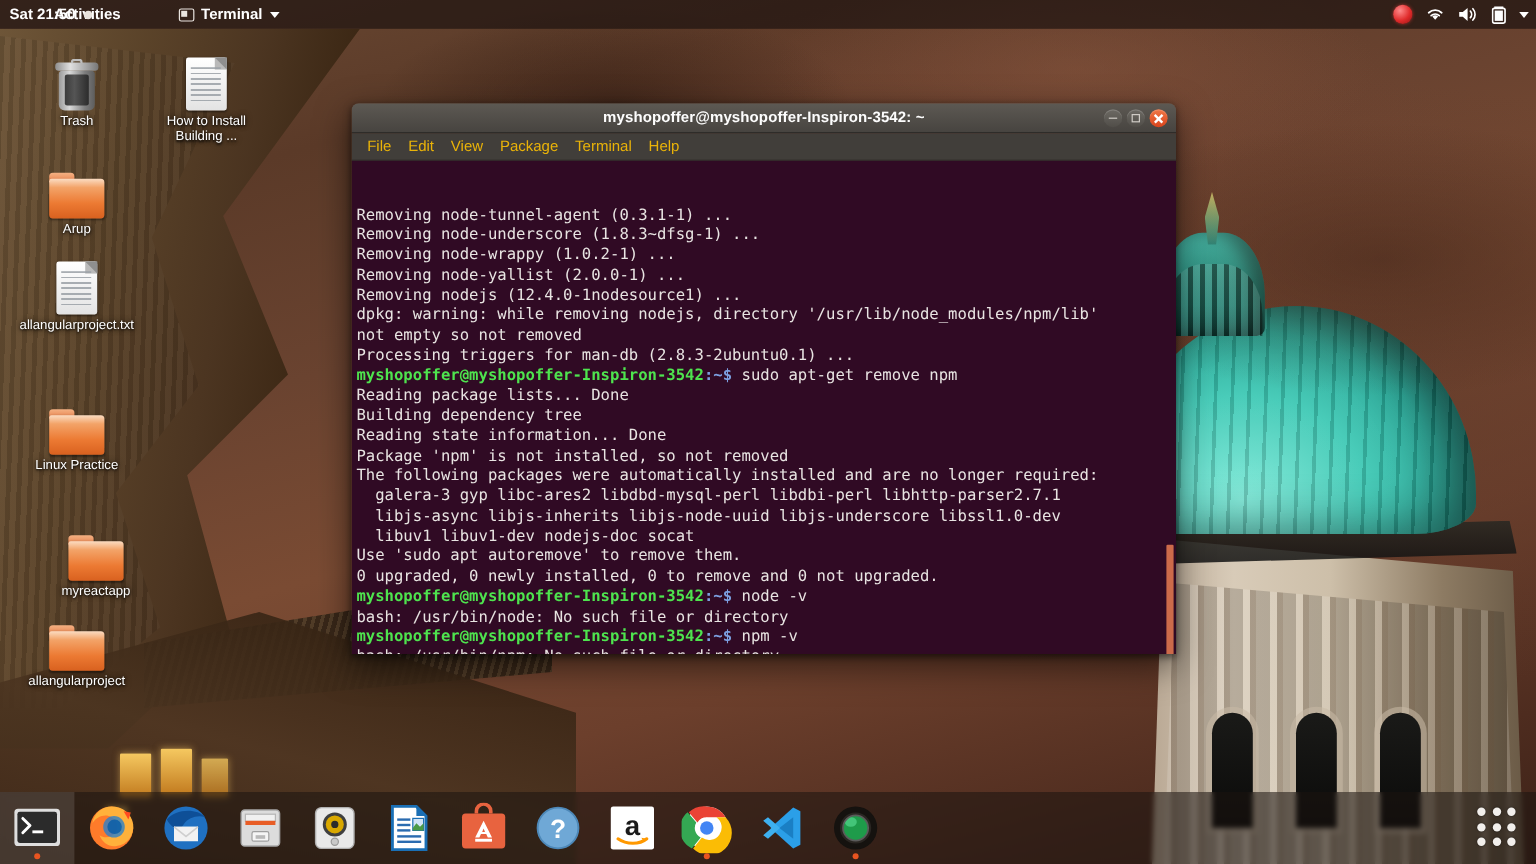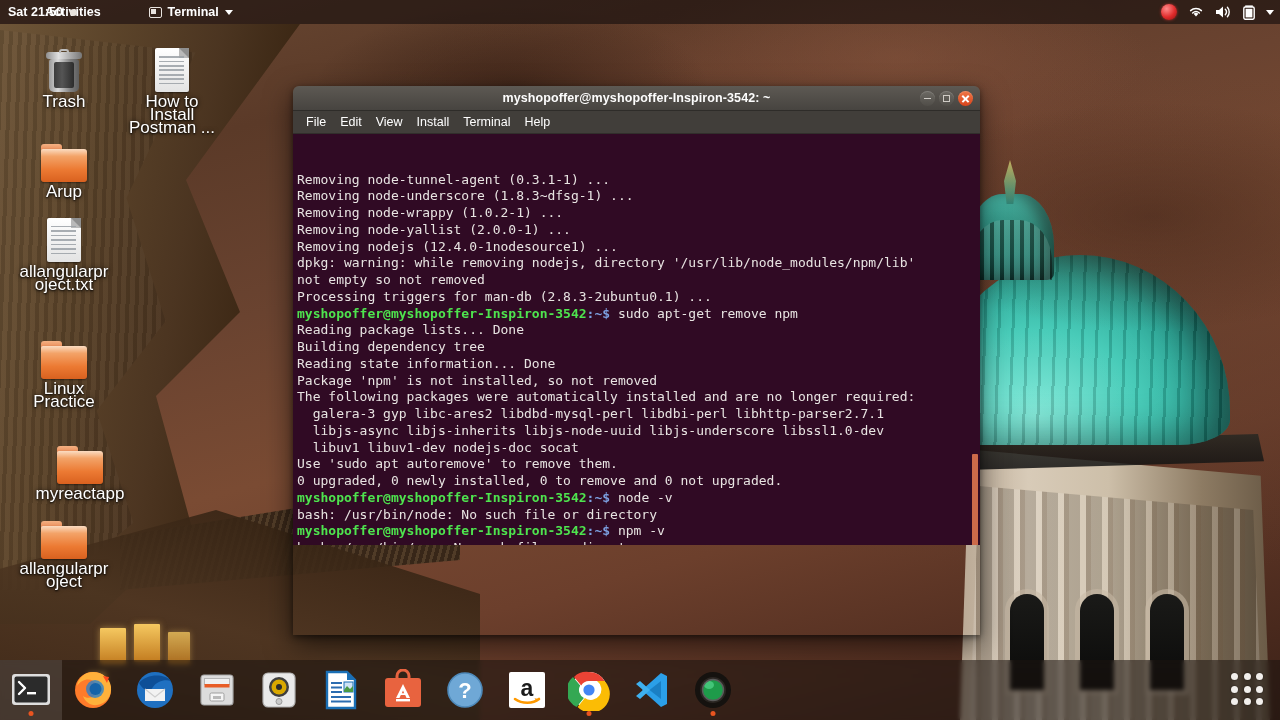--- a/index.html
+++ b/index.html
@@ -136,21 +136,21 @@
 
   
   .tray-rec{ width:16px;height:16px;border-radius:50%;
     background:radial-gradient(circle at 35% 30%,#ff8a8a,#e02b2b 55%,#8f1212 100%);
     box-shadow:0 0 3px rgba(255,60,60,.6);}
   svg.tico{display:block;}
 
   
   .dicon{
     position:absolute; width:96px; text-align:center; color:#fff;
-    font-size:17px; line-height:13px; z-index:10;
+    font-size:11px; line-height:13px; z-index:10;
     text-shadow:0 1px 2px rgba(0,0,0,.95), 0 0 5px rgba(0,0,0,.8);
   }
   .dicon .glyph{ height:54px; display:flex; align-items:flex-end; justify-content:center; margin-bottom:3px;}
   .dicon .lbl{ display:block; word-wrap:break-word; }
 
   .ico-trash{ width:36px;height:42px;position:relative;}
   .ico-trash .can{position:absolute;bottom:0;left:3px;width:30px;height:33px;
     background:linear-gradient(90deg,#9a9a9a,#d9d9d9 30%,#7e7e7e 72%,#5d5d5d);
     border-radius:3px 3px 5px 5px;}
   .ico-trash .can:after{content:"";position:absolute;inset:3px 5px 4px 5px;
@@ -168,21 +168,21 @@
 
   .ico-folder{ width:46px;height:38px;position:relative;}
   .ico-folder .tab{position:absolute;top:0;left:0;width:21px;height:8px;
     background:linear-gradient(180deg,#f4b183,#e8804a);border-radius:3px 3px 0 0;}
   .ico-folder .body{position:absolute;top:5px;left:0;width:46px;height:33px;
     background:linear-gradient(180deg,#fbdcc2 0%,#f3a368 22%,#ec7a33 62%,#d9611f 100%);
     border-radius:2px 3px 3px 3px;box-shadow:0 1px 2px rgba(0,0,0,.45);}
 
   
   #term{
-    position:absolute; left:293px; top:86px; width:687px; height:549px;
+    position:absolute; left:293px; top:86px; width:687px; height:459px;
     z-index:30; border-radius:6px 6px 0 0;
     box-shadow:0 10px 28px rgba(0,0,0,.55), 0 2px 6px rgba(0,0,0,.5);
     overflow:hidden;
   }
   #term-title{
     height:25px; background:linear-gradient(180deg,#5d5953,#474440);
     display:flex;align-items:center;justify-content:center;position:relative;
     border-bottom:1px solid #2e2c29;
   }
   #term-title .ttxt{ color:#fdfdfd; font-size:12.5px; font-weight:bold; letter-spacing:.1px;}
@@ -195,21 +195,21 @@
   .wbtn.max i{ width:7px;height:7px;background:transparent;border:1.6px solid #cfcbc5;}
   .wbtn.close i{ width:9px;height:9px;background:transparent;position:relative;}
   .wbtn.close i:before,.wbtn.close i:after{content:"";position:absolute;left:0;top:4px;width:9px;height:1.8px;background:#fff;}
   .wbtn.close i:before{transform:rotate(45deg);}
   .wbtn.close i:after{transform:rotate(-45deg);}
 
   #term-menu{
     height:23px; background:#413e3a; display:flex; align-items:center; gap:0px; padding-left:6px;
     border-bottom:1px solid #312e2b;
   }
-  #term-menu .mi{ color:#ffffff; font-size:12.5px; padding:2px 7px; border-radius:2px; }
+  #term-menu .mi{ color:#eab308; font-size:12.5px; padding:2px 7px; border-radius:2px; }
 
   #term-body{
     position:relative;
     height:411px; background:#300a24; padding:4px 8px 0 4px;
     font-family:"DejaVu Sans Mono","Liberation Mono",monospace;
     font-size:13px; line-height:16.75px; color:#e8e4e2;
     white-space:pre; overflow:hidden;
   }
   #term-body .ln{ height:16.75px; }
   .c-prompt{ color:#4ee44e; font-weight:bold;}
@@ -318,21 +318,21 @@
   </div>
   <span class="lbl">Trash</span>
 </div>
 
 <div class="dicon" style="left:124px;top:38px;">
   <div class="glyph">
     <div class="ico-doc">
         <div class="lines"></div>
       </div>
   </div>
-  <span class="lbl">How to Install Postman ...</span>
+  <span class="lbl">How to Install Building ...</span>
 </div>
 
 <div class="dicon" style="left:16px;top:128px;">
   <div class="glyph">
     <div class="ico-folder">
         <div class="tab"></div>
         <div class="body"></div>
       </div>
   </div>
   <span class="lbl">Arup</span>
@@ -390,21 +390,21 @@
       <span class="wbtn close">
           <i></i>
         </span>
     </div>
   </div>
 
   <div id="term-menu">
     <span class="mi">File</span>
     <span class="mi">Edit</span>
     <span class="mi">View</span>
-    <span class="mi">Install</span>
+    <span class="mi">Package</span>
     <span class="mi">Terminal</span>
     <span class="mi">Help</span>
   </div>
 
   <div id="term-body">
     <div id="term-lines"><div class="ln"><span class="c-white">Removing node-tunnel-agent (0.3.1-1) ...</span></div><div class="ln"><span class="c-white">Removing node-underscore (1.8.3~dfsg-1) ...</span></div><div class="ln"><span class="c-white">Removing node-wrappy (1.0.2-1) ...</span></div><div class="ln"><span class="c-white">Removing node-yallist (2.0.0-1) ...</span></div><div class="ln"><span class="c-white">Removing nodejs (12.4.0-1nodesource1) ...</span></div><div class="ln"><span class="c-white">dpkg: warning: while removing nodejs, directory '/usr/lib/node_modules/npm/lib'</span></div><div class="ln"><span class="c-white">not empty so not removed</span></div><div class="ln"><span class="c-white">Processing triggers for man-db (2.8.3-2ubuntu0.1) ...</span></div><div class="ln"><span class="c-prompt">myshopoffer@myshopoffer-Inspiron-3542</span><span class="c-blue">:~$</span><span class="c-white"> sudo apt-get remove npm</span></div><div class="ln"><span class="c-white">Reading package lists... Done</span></div><div class="ln"><span class="c-white">Building dependency tree</span></div><div class="ln"><span class="c-white">Reading state information... Done</span></div><div class="ln"><span class="c-white">Package 'npm' is not installed, so not removed</span></div><div class="ln"><span class="c-white">The following packages were automatically installed and are no longer required:</span></div><div class="ln"><span class="c-white">  galera-3 gyp libc-ares2 libdbd-mysql-perl libdbi-perl libhttp-parser2.7.1</span></div><div class="ln"><span class="c-white">  libjs-async libjs-inherits libjs-node-uuid libjs-underscore libssl1.0-dev</span></div><div class="ln"><span class="c-white">  libuv1 libuv1-dev nodejs-doc socat</span></div><div class="ln"><span class="c-white">Use 'sudo apt autoremove' to remove them.</span></div><div class="ln"><span class="c-white">0 upgraded, 0 newly installed, 0 to remove and 0 not upgraded.</span></div><div class="ln"><span class="c-prompt">myshopoffer@myshopoffer-Inspiron-3542</span><span class="c-blue">:~$</span><span class="c-white"> node -v</span></div><div class="ln"><span class="c-white">bash: /usr/bin/node: No such file or directory</span></div><div class="ln"><span class="c-prompt">myshopoffer@myshopoffer-Inspiron-3542</span><span class="c-blue">:~$</span><span class="c-white"> npm -v</span></div><div class="ln"><span class="c-white">bash: /usr/bin/npm: No such file or directory</span></div></div>
     <div id="term-scroll"></div>
   </div>
 </div>
 

